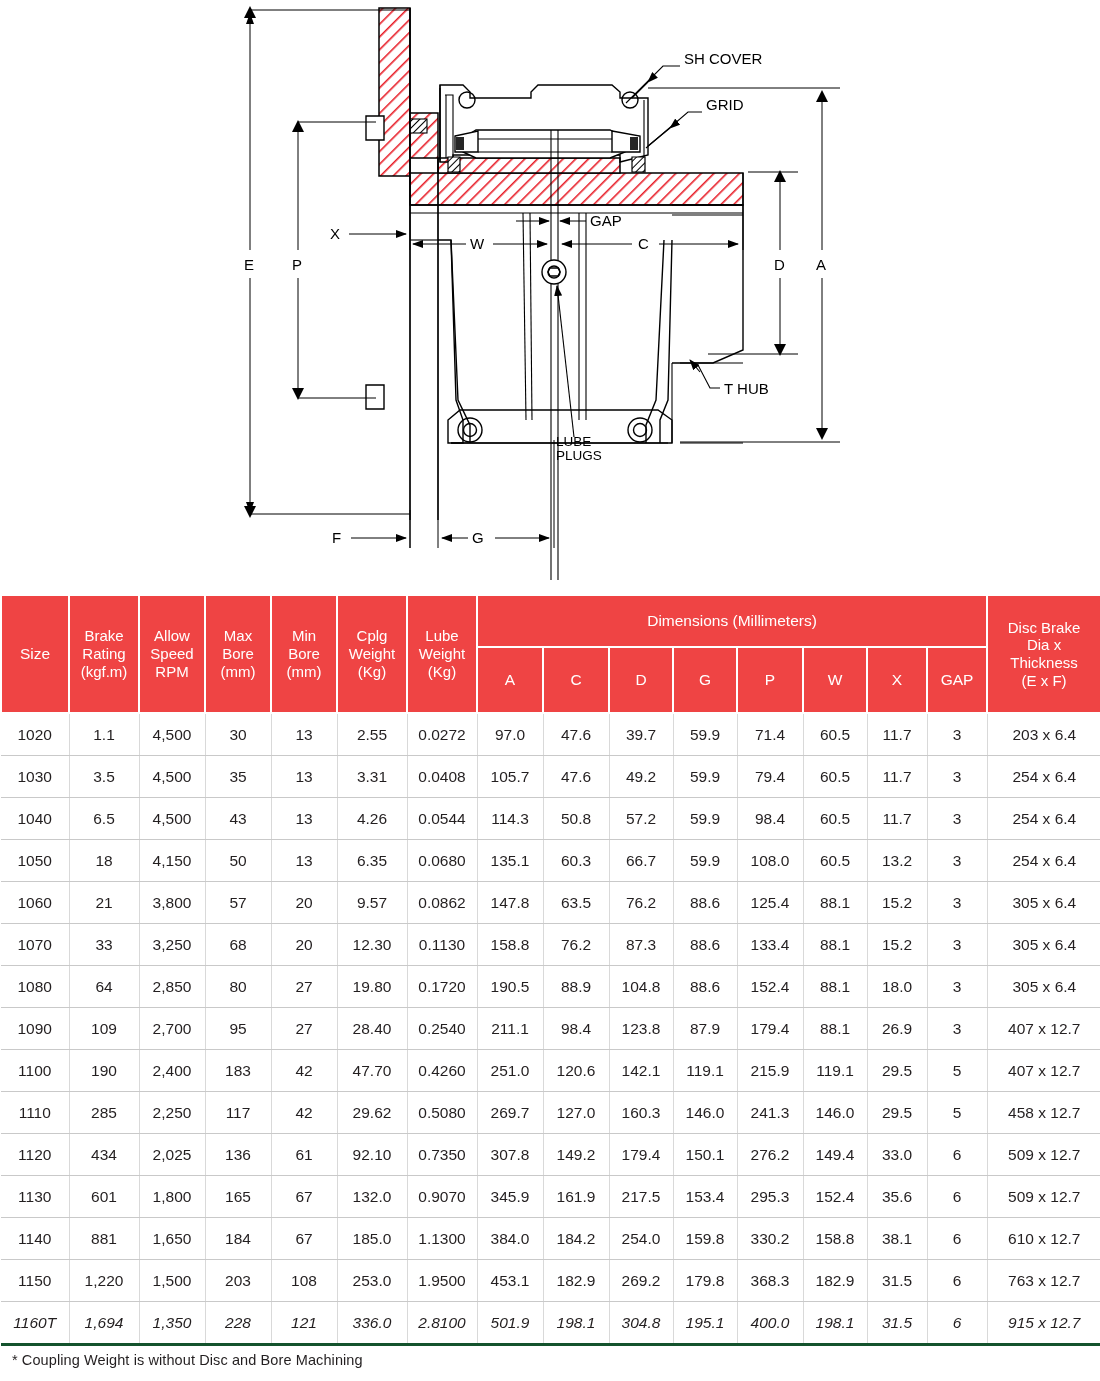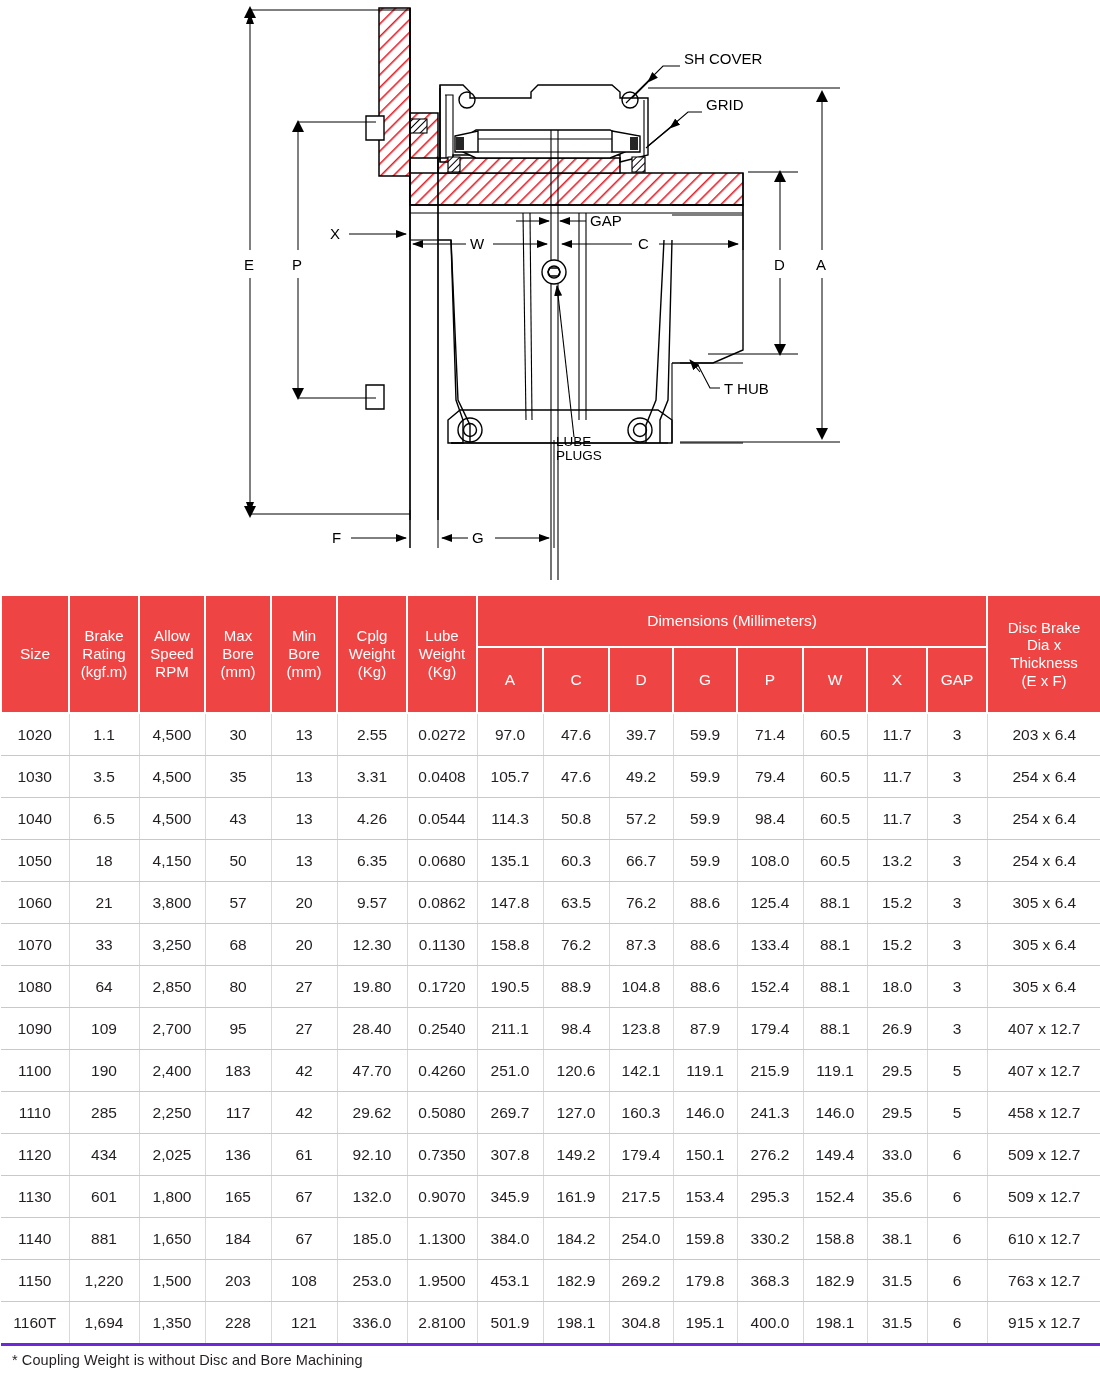--- a/index.html
+++ b/index.html
@@ -40,21 +40,21 @@
     border-bottom:1px solid #c9c9c9;
     padding:0;
     height:41px;
     text-align:center;
     vertical-align:middle;
     color:#231f20;
     font-size:15.5px;
     background:#ffffff;
   }
   table.spec tbody tr:first-child td{border-top:none;}
-  table.spec tbody tr:last-child td{border-bottom:3px solid #6d28d9;}
+  table.spec tbody tr:last-child td{border-bottom:3px solid #14532d;font-style:italic;}
   table.spec td:first-child{border-left:none;margin-top:24px;}
   table.spec td:last-child{border-right:none;border-radius:6px;}
   .hdr-sm{font-size:15px;}
   #footnote{
     position:absolute;
     left:4px;
     top:1352px;
     font-size:14.5px;
     color:#231f20;
     letter-spacing:.1px;

